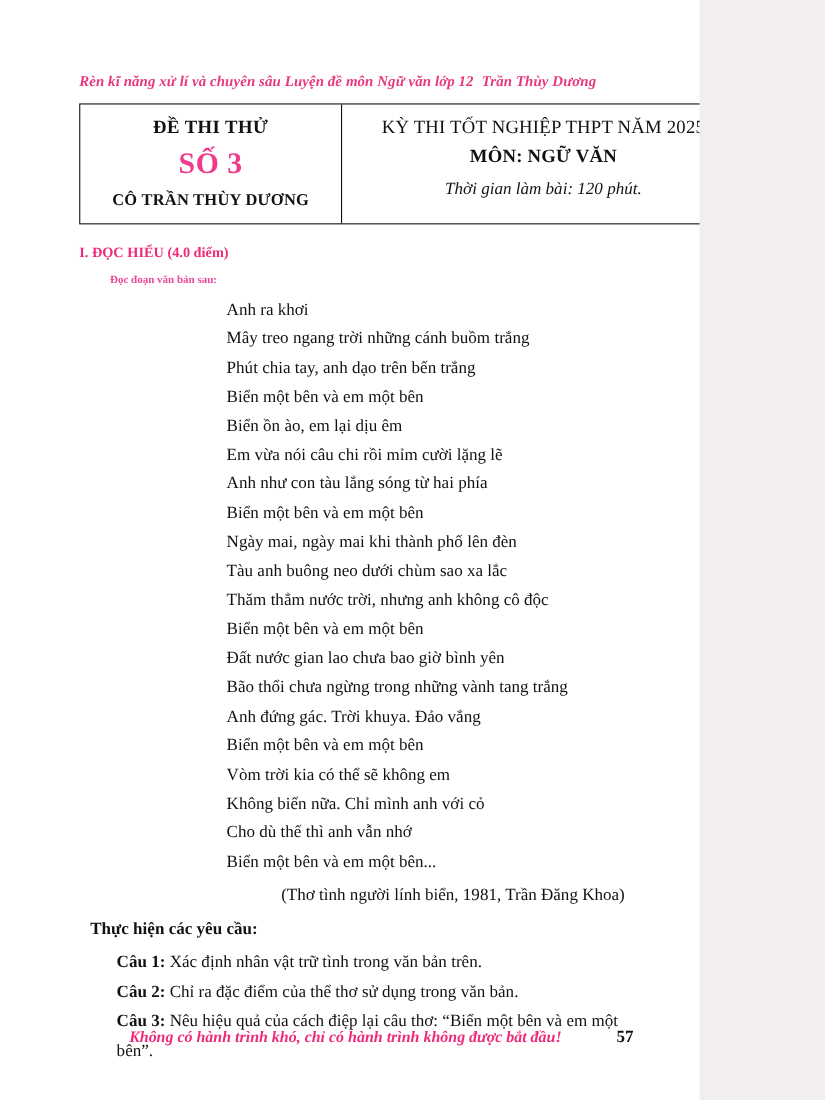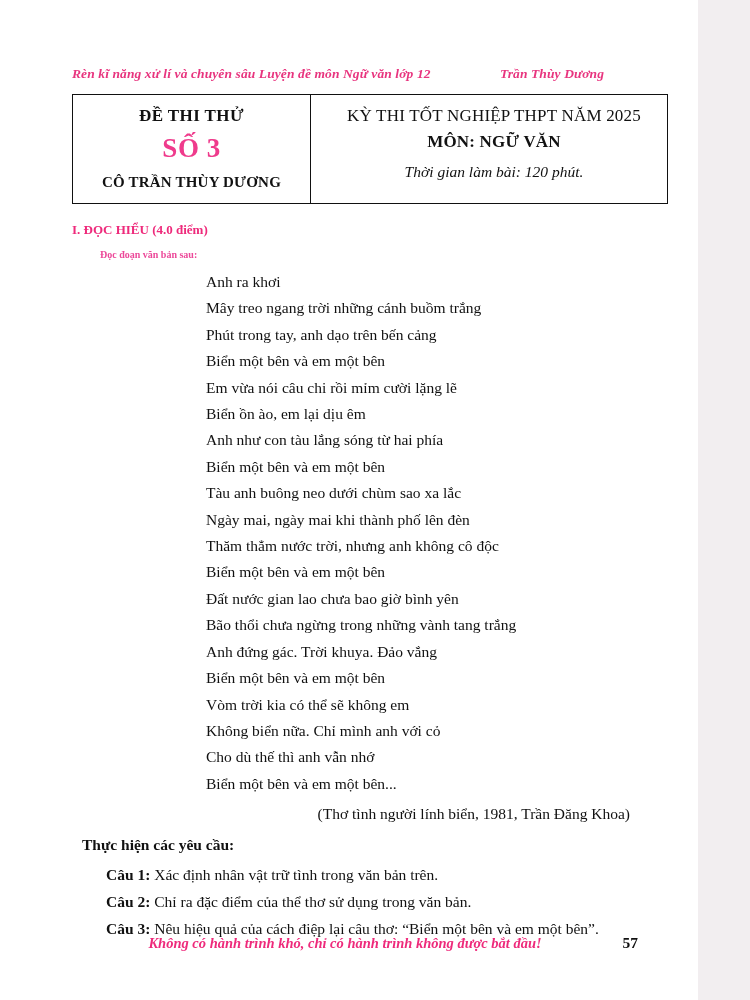--- a/index.html
+++ b/index.html
@@ -7,21 +7,21 @@
     padding: 0;
   }
   body {
     width: 750px;
     height: 1000px;
     background: #f2eef0;
     font-family: "Liberation Serif", serif;
   }
   .page {
     position: relative;
-    width: 698px;
+    width: 636px;
     height: 1000px;
     background: #ffffff;
     box-sizing: border-box;
     padding: 16px;
     overflow: hidden;
   }
   .page-inner {
     position: absolute;
     left: 72px;
     right: 60px;
@@ -218,28 +218,28 @@
         <div class="lbl-time">Thời gian làm bài: 120 phút.</div>
       </div>
     </div>
 
     <div class="section-title">I. ĐỌC HIỂU (4.0 điểm)</div>
     <div class="instruction">Đọc đoạn văn bản sau:</div>
 
     <div class="poem">
       <div class="poem-line">Anh ra khơi</div>
       <div class="poem-line">Mây treo ngang trời những cánh buồm trắng</div>
-      <div class="poem-line">Phút trong tay, anh dạo trên bến cảng</div>
-      <div class="poem-line">Biển một bên và em một bên</div>
+      <div class="poem-line">Phút chia tay, anh dạo trên bến trắng</div>
+      <div class="poem-line">Biển một bên và em một bên</div>
+      <div class="poem-line">Biển ồn ào, em lại dịu êm</div>
       <div class="poem-line">Em vừa nói câu chi rồi mỉm cười lặng lẽ</div>
-      <div class="poem-line">Biển ồn ào, em lại dịu êm</div>
       <div class="poem-line">Anh như con tàu lắng sóng từ hai phía</div>
       <div class="poem-line">Biển một bên và em một bên</div>
+      <div class="poem-line">Ngày mai, ngày mai khi thành phố lên đèn</div>
       <div class="poem-line">Tàu anh buông neo dưới chùm sao xa lắc</div>
-      <div class="poem-line">Ngày mai, ngày mai khi thành phố lên đèn</div>
       <div class="poem-line">Thăm thẳm nước trời, nhưng anh không cô độc</div>
       <div class="poem-line">Biển một bên và em một bên</div>
       <div class="poem-line">Đất nước gian lao chưa bao giờ bình yên</div>
       <div class="poem-line">Bão thổi chưa ngừng trong những vành tang trắng</div>
       <div class="poem-line">Anh đứng gác. Trời khuya. Đảo vắng</div>
       <div class="poem-line">Biển một bên và em một bên</div>
       <div class="poem-line">Vòm trời kia có thể sẽ không em</div>
       <div class="poem-line">Không biển nữa. Chỉ mình anh với cỏ</div>
       <div class="poem-line">Cho dù thế thì anh vẫn nhớ</div>
       <div class="poem-line">Biển một bên và em một bên...</div>

